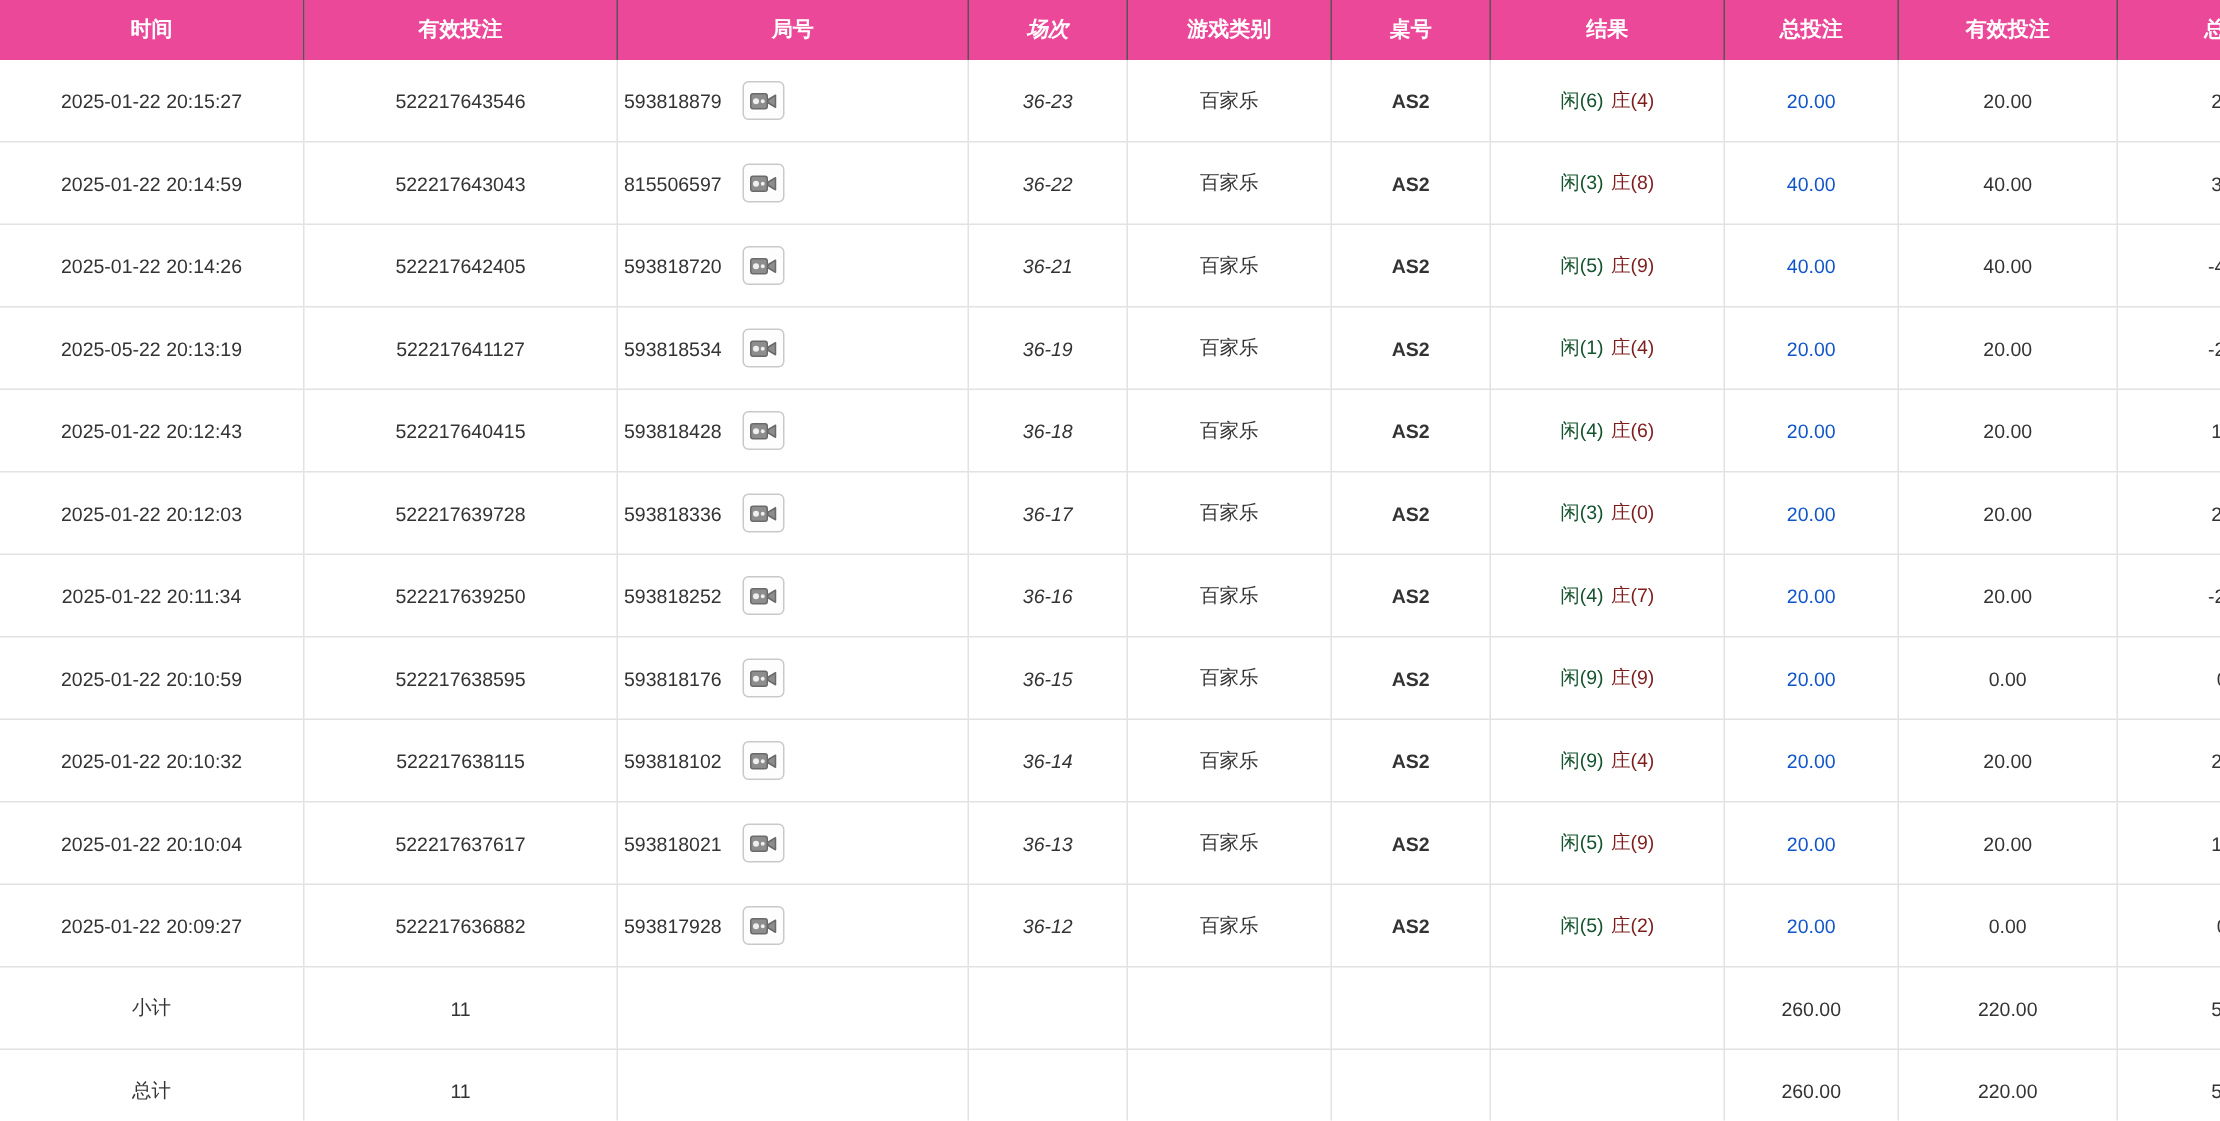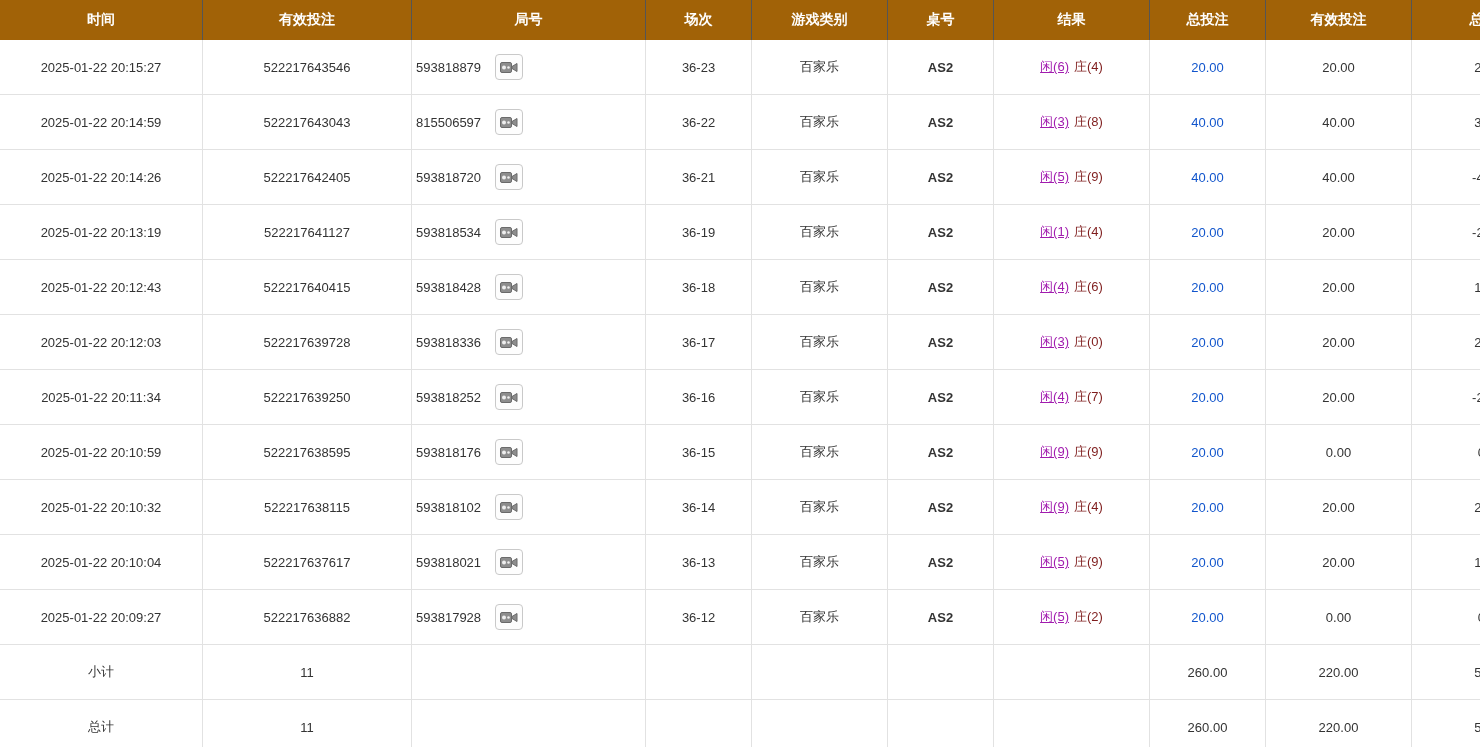--- a/index.html
+++ b/index.html
@@ -14,21 +14,21 @@
     font-size: 13px;
     color: #333333;
     overflow: hidden;
   }
   .bet-table {
     width: 1480px;
     border-collapse: collapse;
     table-layout: fixed;
   }
   .bet-table thead th {
-    background: #a16207;
+    background: #ec4899;
     color: #ffffff;
     font-size: 14px;
     font-weight: bold;
     height: 40px;
     padding: 0 4px;
     text-align: center;
     border-right: 1px solid #555555;
     border-left: 1px solid #555555;
     white-space: nowrap;
   }
@@ -45,21 +45,21 @@
     background: #ffffff;
     padding: 0 4px;
     white-space: nowrap;
     overflow: hidden;
   }
   .bet-table tbody td:last-child { border-right: none; }
 
   .col-time      { width: 194px; }
   .col-betno     { width: 200px; }
   .col-round     { width: 225px; }
-  .col-session   { width: 97px; }
+  .col-session   { width: 97px; font-style: italic; }
   .col-gametype  { width: 127px; }
   .col-table     { width: 97px; font-weight: bold; }
   .col-result    { width: 147px; }
   .col-totalbet  { width: 107px; }
   .col-validbet  { width: 137px; }
   .col-payout    { width: 149px; }
 
   .round-cell {
     display: flex;
     align-items: center;
@@ -73,21 +73,21 @@
     border-radius: 4px;
     background: #fdfdfd;
     display: inline-flex;
     align-items: center;
     justify-content: center;
     cursor: pointer;
     box-sizing: border-box;
   }
   .video-btn svg { display: block; }
 
-  .res-player { color: #a21caf; text-decoration: underline; }
+  .res-player { color: #14532d; }
   .res-banker { color: #7f1d1d; }
   .res-sep { display: inline-block; width: 5px; }
 
   .link-num { color: #1155cc; cursor: pointer; }
   .neg { color: #e00000; }
 
   .summary-row td {
     background: #9e9e9e;
     color: #ffffff;
     height: 38px;
@@ -183,21 +183,21 @@
         </td>
         <td class="col-session">36-21</td>
         <td class="col-gametype">百家乐</td>
         <td class="col-table">AS2</td>
         <td class="col-result"><span class="res-player">闲(5)</span><span class="res-sep"></span><span class="res-banker">庄(9)</span></td>
         <td class="col-totalbet"><span class="link-num">40.00</span></td>
         <td class="col-validbet">40.00</td>
         <td class="col-payout neg">-40.00</td>
       </tr>
       <tr>
-        <td class="col-time">2025-01-22 20:13:19</td>
+        <td class="col-time">2025-05-22 20:13:19</td>
         <td class="col-betno">522217641127</td>
         <td class="col-round">
           <div class="round-cell">
             <span>593818534</span>
             <span class="video-btn">
               <svg width="18" height="15" viewBox="0 0 18 15">
                 <rect x="0.5" y="2.5" width="11" height="10" rx="1.5" fill="#8d8d8d" stroke="#6a6a6a"></rect>
                 <path d="M12 6.5 L17 3.5 L17 11.5 L12 8.5 Z" fill="#8d8d8d" stroke="#6a6a6a" stroke-width="1" stroke-linejoin="round"></path>
                 <circle cx="4" cy="7.5" r="2" fill="#efefef"></circle>
                 <circle cx="8.5" cy="7.5" r="1.3" fill="#efefef"></circle>

